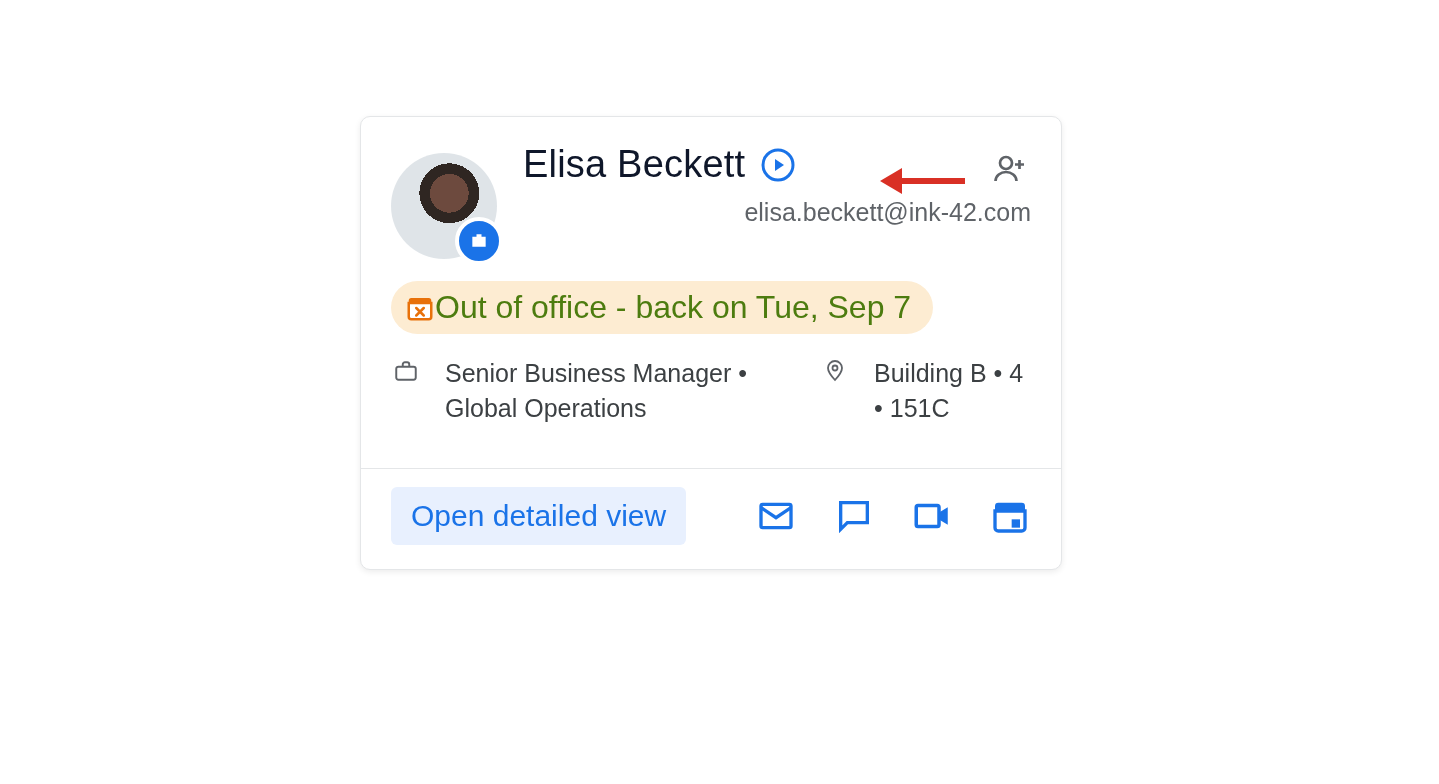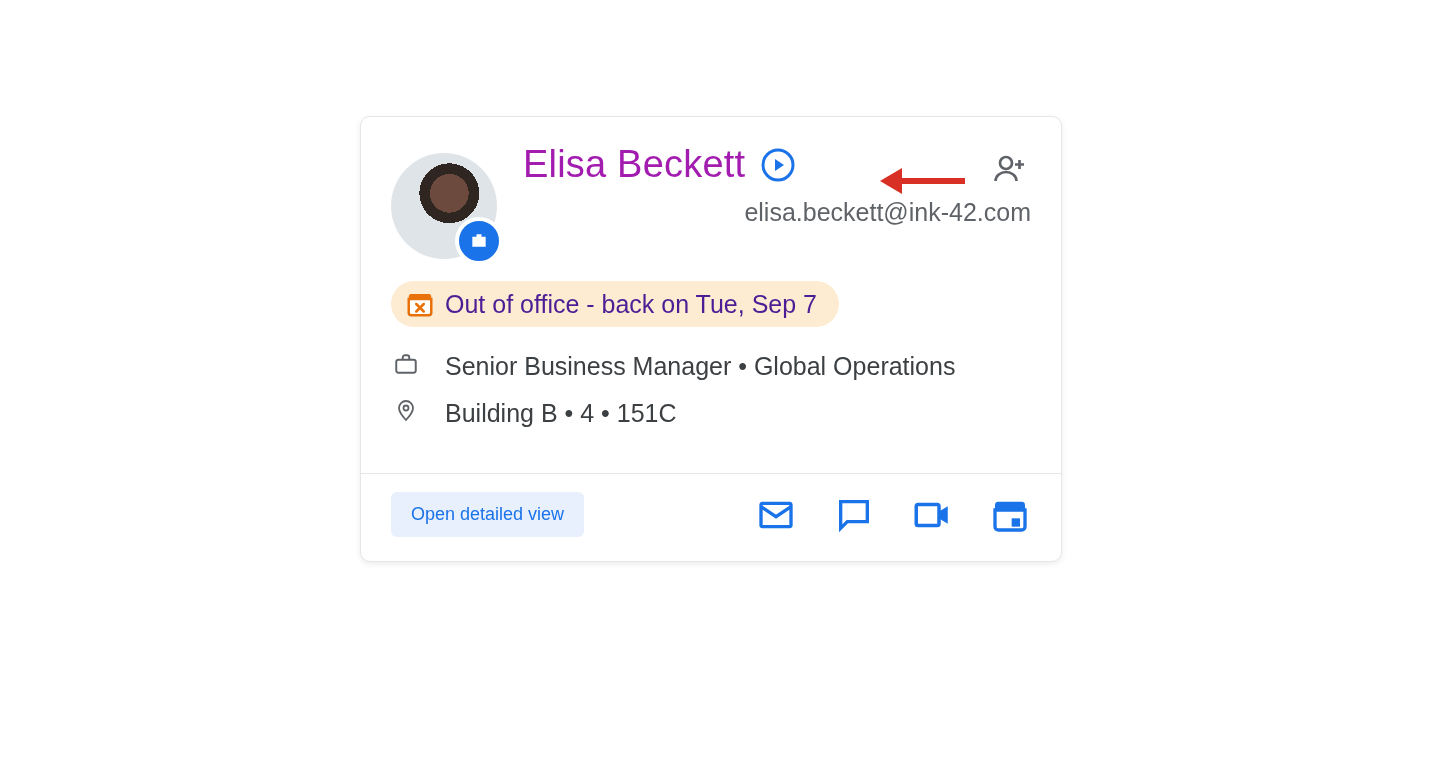--- a/index.html
+++ b/index.html
@@ -76,21 +76,21 @@
   .name-row {
     display: flex;
     align-items: center;
     gap: 14px;
     margin-bottom: 8px;
     margin-top: -4px;
   }
   .name {
     font-size: 38px;
     font-weight: 400;
-    color: #a21caf;
+    color: #0f172a;
     letter-spacing: 0.2px;
   }
 
   .play-btn {
     width: 38px;
     height: 38px;
     display: flex;
     align-items: center;
     justify-content: center;
   }
@@ -111,38 +111,38 @@
     font-size: 25px;
     color: #5f6368;
     line-height: 1.45;
     text-align: right;
   }
 
   .status-pill {
     margin-top: 22px;
     display: inline-flex;
     align-items: center;
-    gap: 10px;
+    gap: 0;
     background: #fdecd2;
     border-radius: 999px;
     padding: 8px 22px 8px 14px;
-    font-size: 25px;
-    color: #4c1d95;
+    font-size: 32px;
+    color: #4d7c0f;
     font-weight: 400;
   }
   .status-pill .cal-icon {
     width: 30px;
     height: 30px;
     flex: 0 0 auto;
   }
 
   .details {
     margin-top: 22px;
     display: flex;
-    flex-direction: column;
+    flex-direction: row;
     gap: 12px;
   }
   .detail-row {
     display: flex;
     align-items: flex-start;
     gap: 24px;
     font-size: 25px;
     color: #3c4043;
   }
   .detail-row .icon-slot {
@@ -175,21 +175,21 @@
 
   .footer {
     display: flex;
     align-items: center;
     padding: 18px 30px 24px 30px;
     gap: 30px;
   }
   .open-btn {
     background: #e8f0fe;
     color: #1a73e8;
-    font-size: 18px;
+    font-size: 30px;
     padding: 12px 20px;
     border-radius: 6px;
     font-weight: 500;
     cursor: pointer;
   }
   .footer-spacer { flex: 1 1 auto; }
   .footer-icons {
     display: flex;
     align-items: center;
     gap: 36px;

